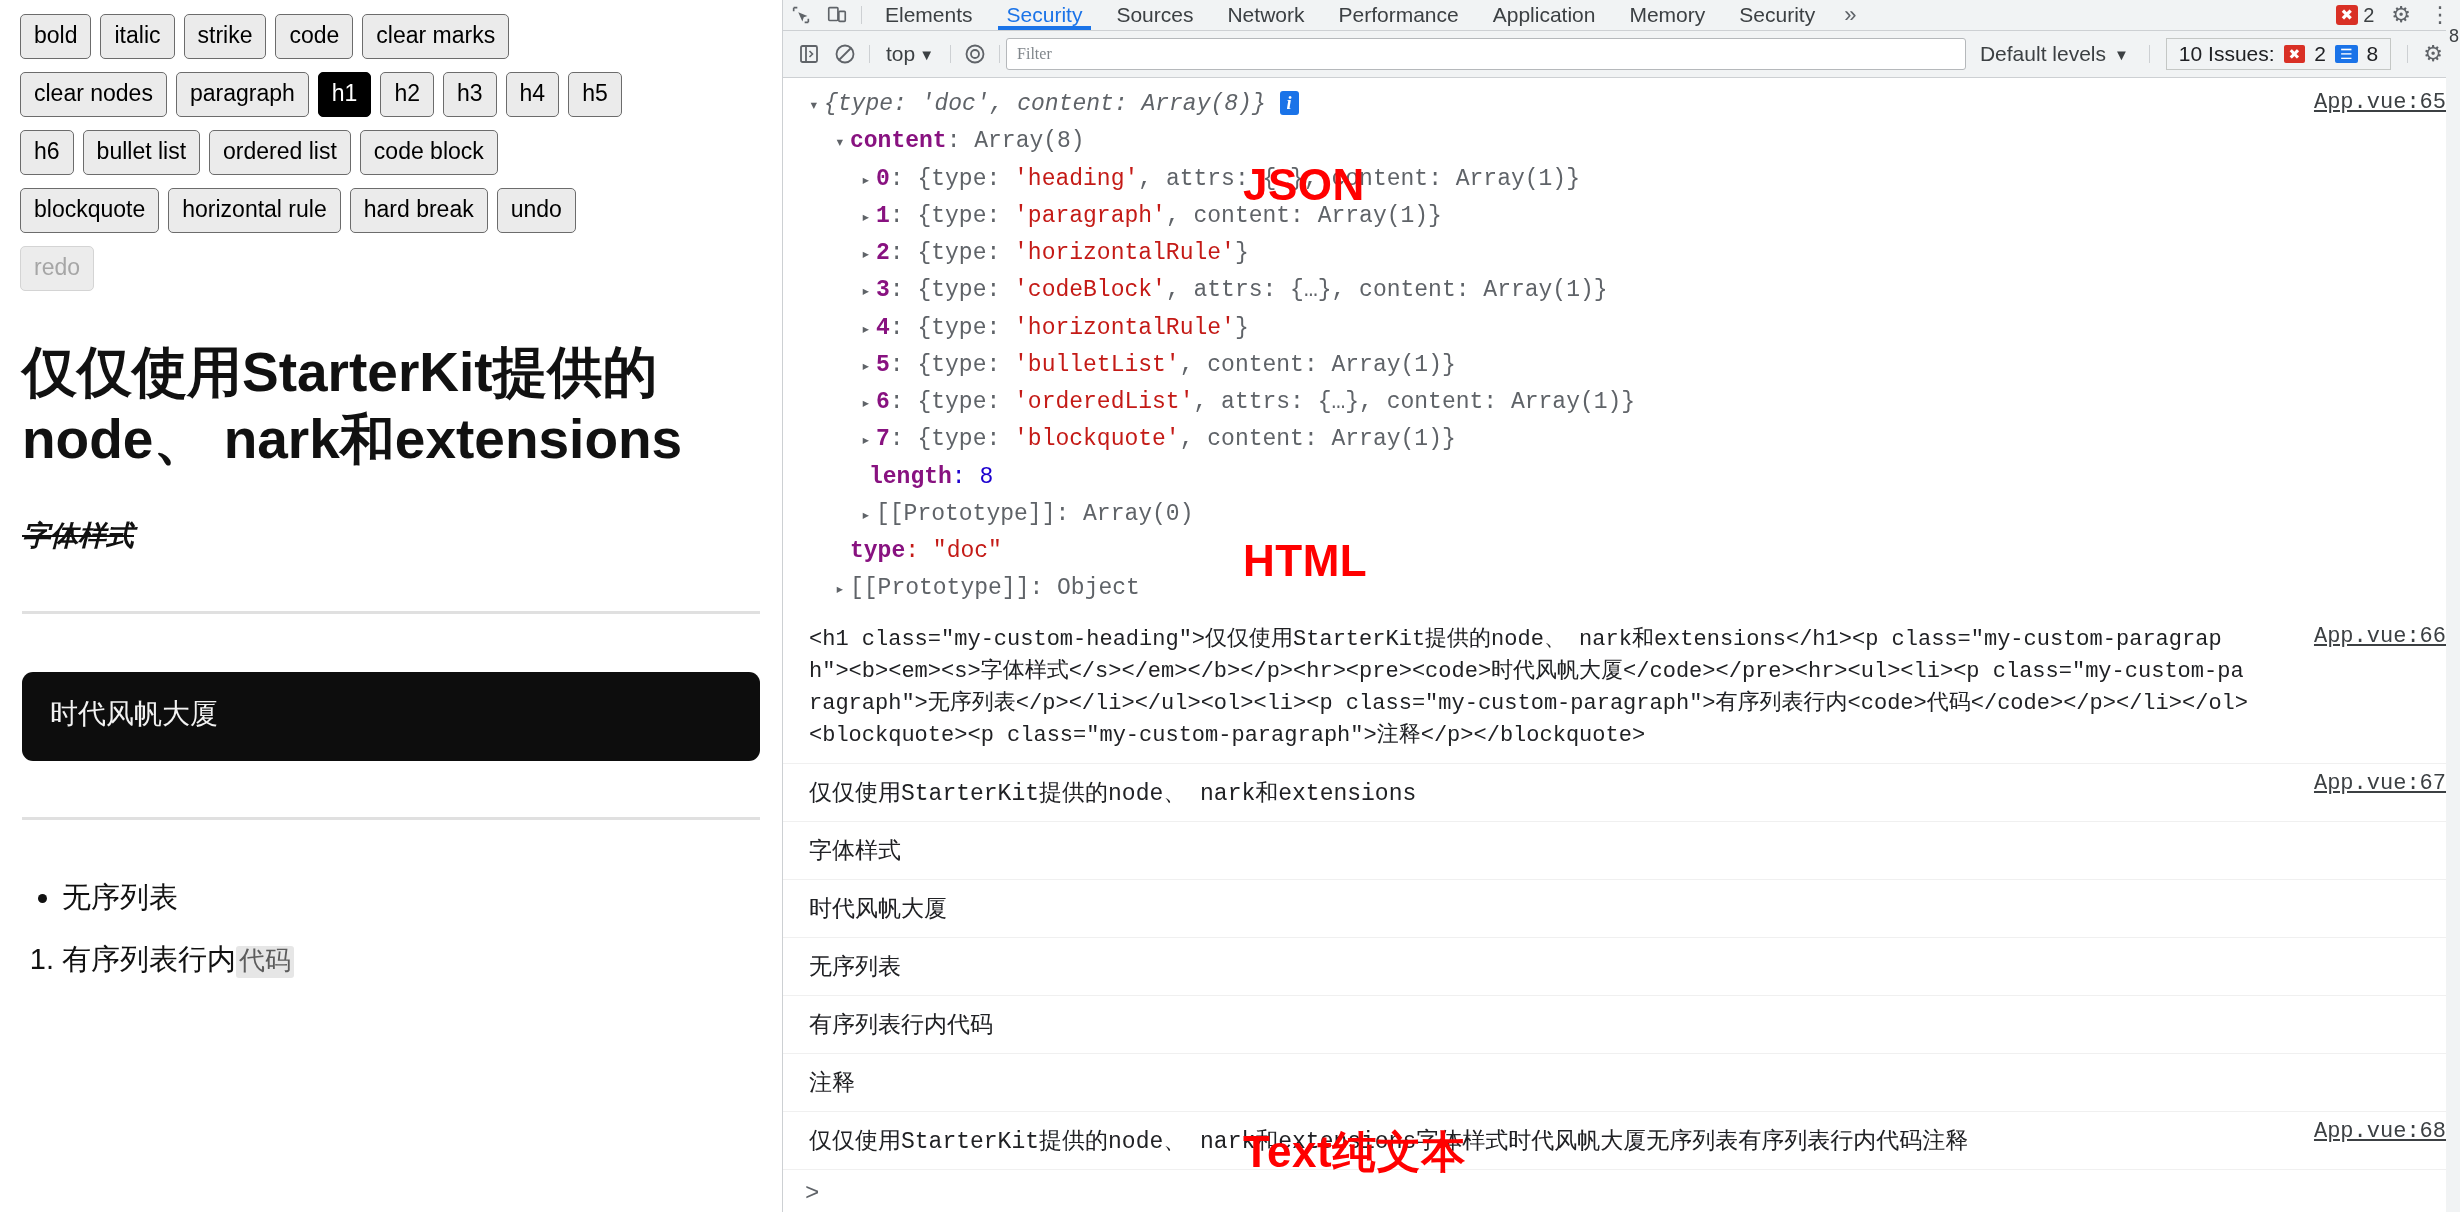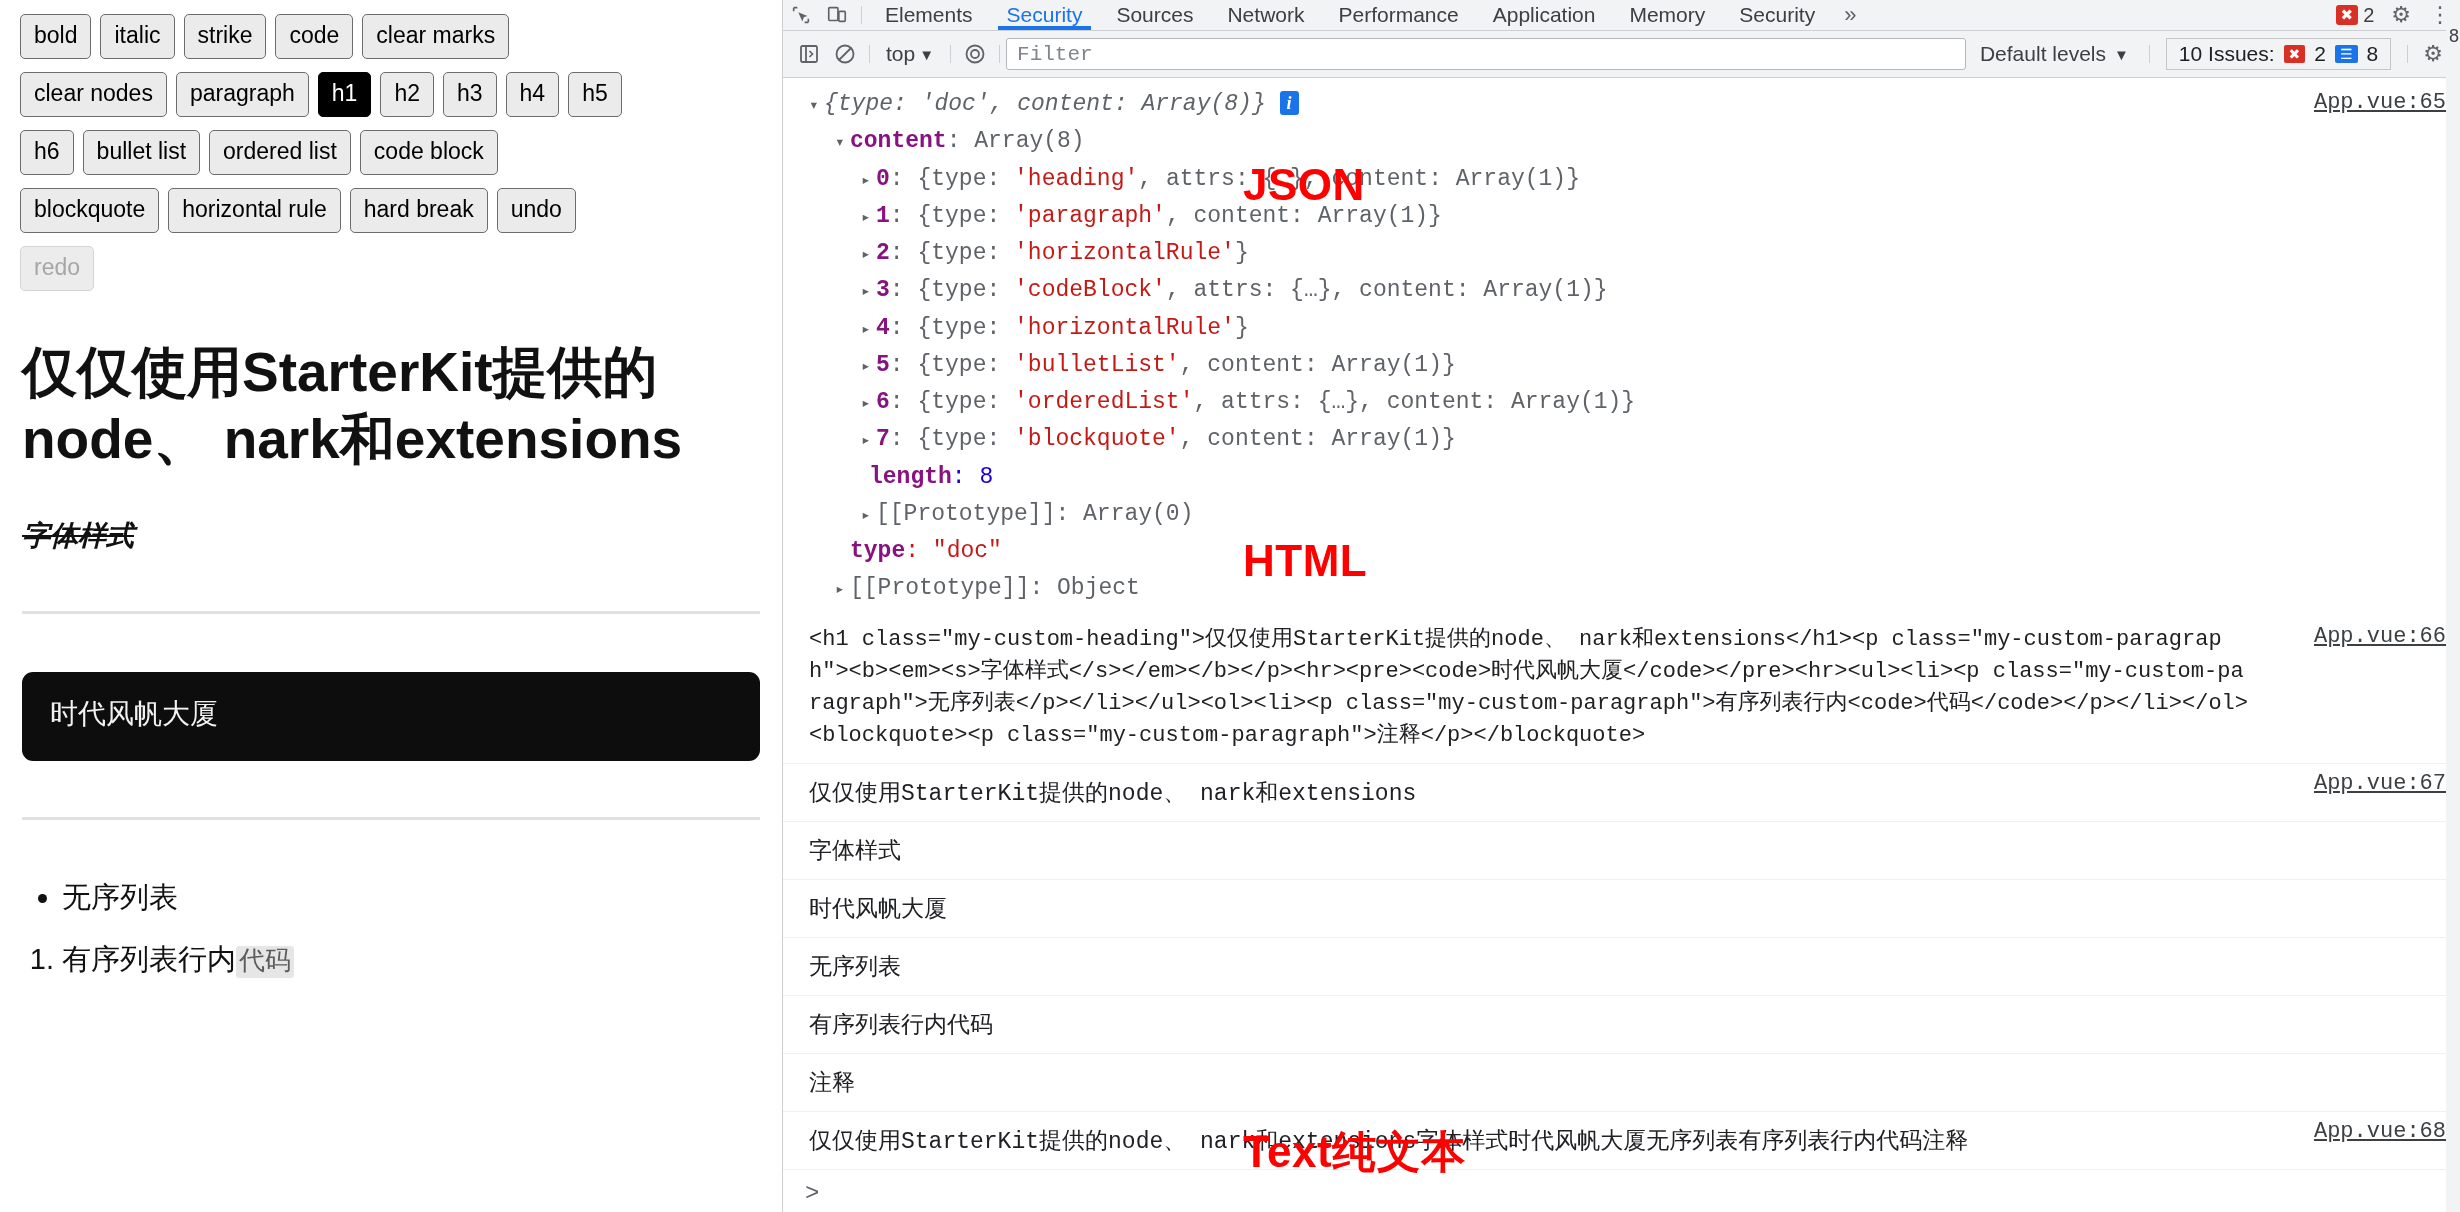--- a/index.html
+++ b/index.html
@@ -102,22 +102,22 @@
   .gear{color:#5f6368;font-size:22px;padding:0 9px;cursor:pointer;align-self:center;}
   .kebab{color:#5f6368;font-size:22px;padding:0 9px;cursor:pointer;align-self:center;}
 
   
   #dt-console-toolbar{
     height:46px;background:#f1f3f4;border-bottom:1px solid #cdd0d3;
     display:flex;align-items:center;padding:0 8px;gap:0;
   }
   #filter-input{
     flex:1 1 auto;height:30px;border:1px solid #b5b8bb;border-radius:3px;
-    background:#fff;font-size:21px;color:#0f172a;padding:0 10px;
-    font-family:Liberation Mono, monospace;outline:none;min-width:60px;
+    background:#fff;font-size:16px;color:#0f172a;padding:0 10px;
+    font-family:Liberation Serif, serif;outline:none;min-width:60px;
   }
   #filter-input::placeholder{color:#80868b;}
   .ctx-select{
     display:flex;align-items:center;gap:4px;font-size:21px;color:#3c4043;
     padding:0 10px;cursor:pointer;white-space:nowrap;
   }
   .lvl-select{
     display:flex;align-items:center;gap:8px;font-size:21px;color:#3c4043;
     padding:0 14px;cursor:pointer;white-space:nowrap;
   }

